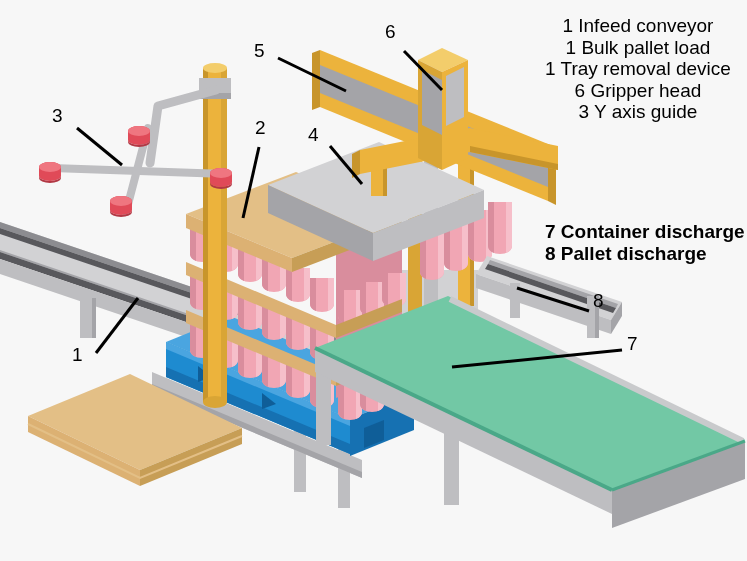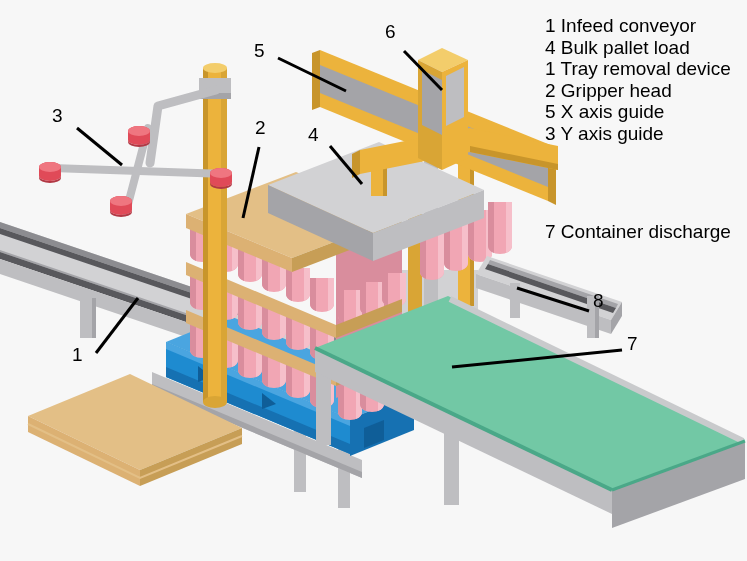--- a/index.html
+++ b/index.html
@@ -1,21 +1,21 @@
 <!DOCTYPE html>
 <html style="--background: #f7f7f7; --line: #000000; --text: #000000; --yellow: #ecb33c; --yellow_dark: #c8952b; --yellow_light: #f3cd6b; --yellow_side: #d9a535; --gray_top: #d2d2d4; --gray_mid: #bebec1; --gray_dark: #a4a4a8; --gray_deep: #8c8c90; --rail: #58585c; --pink: #f1a6b4; --pink_dark: #d98d9d; --pink_light: #f6bfca; --tan: #dcb173; --tan_light: #e3bf86; --tan_dark: #c79e56; --blue: #1e8bd0; --blue_light: #4aa5e0; --blue_dark: #1671b2; --blue_deep: #0f5e98; --red: #e04a58; --red_light: #ef7680; --red_dark: #b23844; --green: #72c8a5; --green_dark: #4aa888; --green_rim: #c9cacc;"><head>
 <meta charset="utf-8">
 <style>
   html,body{margin:0;padding:0;}
   .scene{position:relative;width:747px;height:561px;background:var(--background,#f7f7f7);
          font-family:"Liberation Sans",sans-serif;overflow:hidden;}
   .scene svg{position:absolute;left:0;top:0;}
   .legend{position:absolute;color:var(--text,#000);font-size:19px;line-height:21.5px;white-space:nowrap;}
-  .legend-top{left:545px;top:15px;}
-  .legend-bottom{left:545px;top:221px;}
+  .legend-top{left:545px;top:15px;text-align:center;}
+  .legend-bottom{left:545px;top:221px;font-weight:bold;}
   .callout{position:absolute;color:var(--text,#000);font-size:19px;line-height:19px;}
   
   .f-yel{fill:var(--yellow)} .f-yeld{fill:var(--yellow_dark)} .f-yell{fill:var(--yellow_light)} .f-yels{fill:var(--yellow_side)}
   .f-gt{fill:var(--gray_top)} .f-gm{fill:var(--gray_mid)} .f-gd{fill:var(--gray_dark)} .f-gx{fill:var(--gray_deep)} .f-rail{fill:var(--rail)}
   .f-pk{fill:var(--pink)} .f-pkd{fill:var(--pink_dark)} .f-pkl{fill:var(--pink_light)}
   .f-tan{fill:var(--tan)} .f-tanl{fill:var(--tan_light)} .f-tand{fill:var(--tan_dark)}
   .f-bl{fill:var(--blue)} .f-bll{fill:var(--blue_light)} .f-bld{fill:var(--blue_dark)} .f-blx{fill:var(--blue_deep)}
   .f-red{fill:var(--red)} .f-redl{fill:var(--red_light)} .f-redd{fill:var(--red_dark)}
   .f-grn{fill:var(--green)}
   .leader{stroke:var(--line,#000);stroke-width:3;}
@@ -243,22 +243,22 @@
 <span class="callout" style="left:255px;top:118px;">2</span>
 <span class="callout" style="left:52px;top:106px;">3</span>
 <span class="callout" style="left:308px;top:125px;">4</span>
 <span class="callout" style="left:254px;top:41px;">5</span>
 <span class="callout" style="left:385px;top:22px;">6</span>
 <span class="callout" style="left:627px;top:334px;">7</span>
 <span class="callout" style="left:593px;top:291px;">8</span>
 
 <div class="legend legend-top">
   <div>1 Infeed conveyor</div>
-  <div>4 Bulk pallet load</div>
+  <div>1 Bulk pallet load</div>
   <div>1 Tray removal device</div>
-  <div>2 Gripper head</div>
-  <div>5 X axis guide</div>
+  <div>6 Gripper head</div>
   <div>3 Y axis guide</div>
 </div>
 <div class="legend legend-bottom">
   <div>7 Container discharge</div>
+  <div>8 Pallet discharge</div>
 </div>
 </div>
 
 </body></html>

